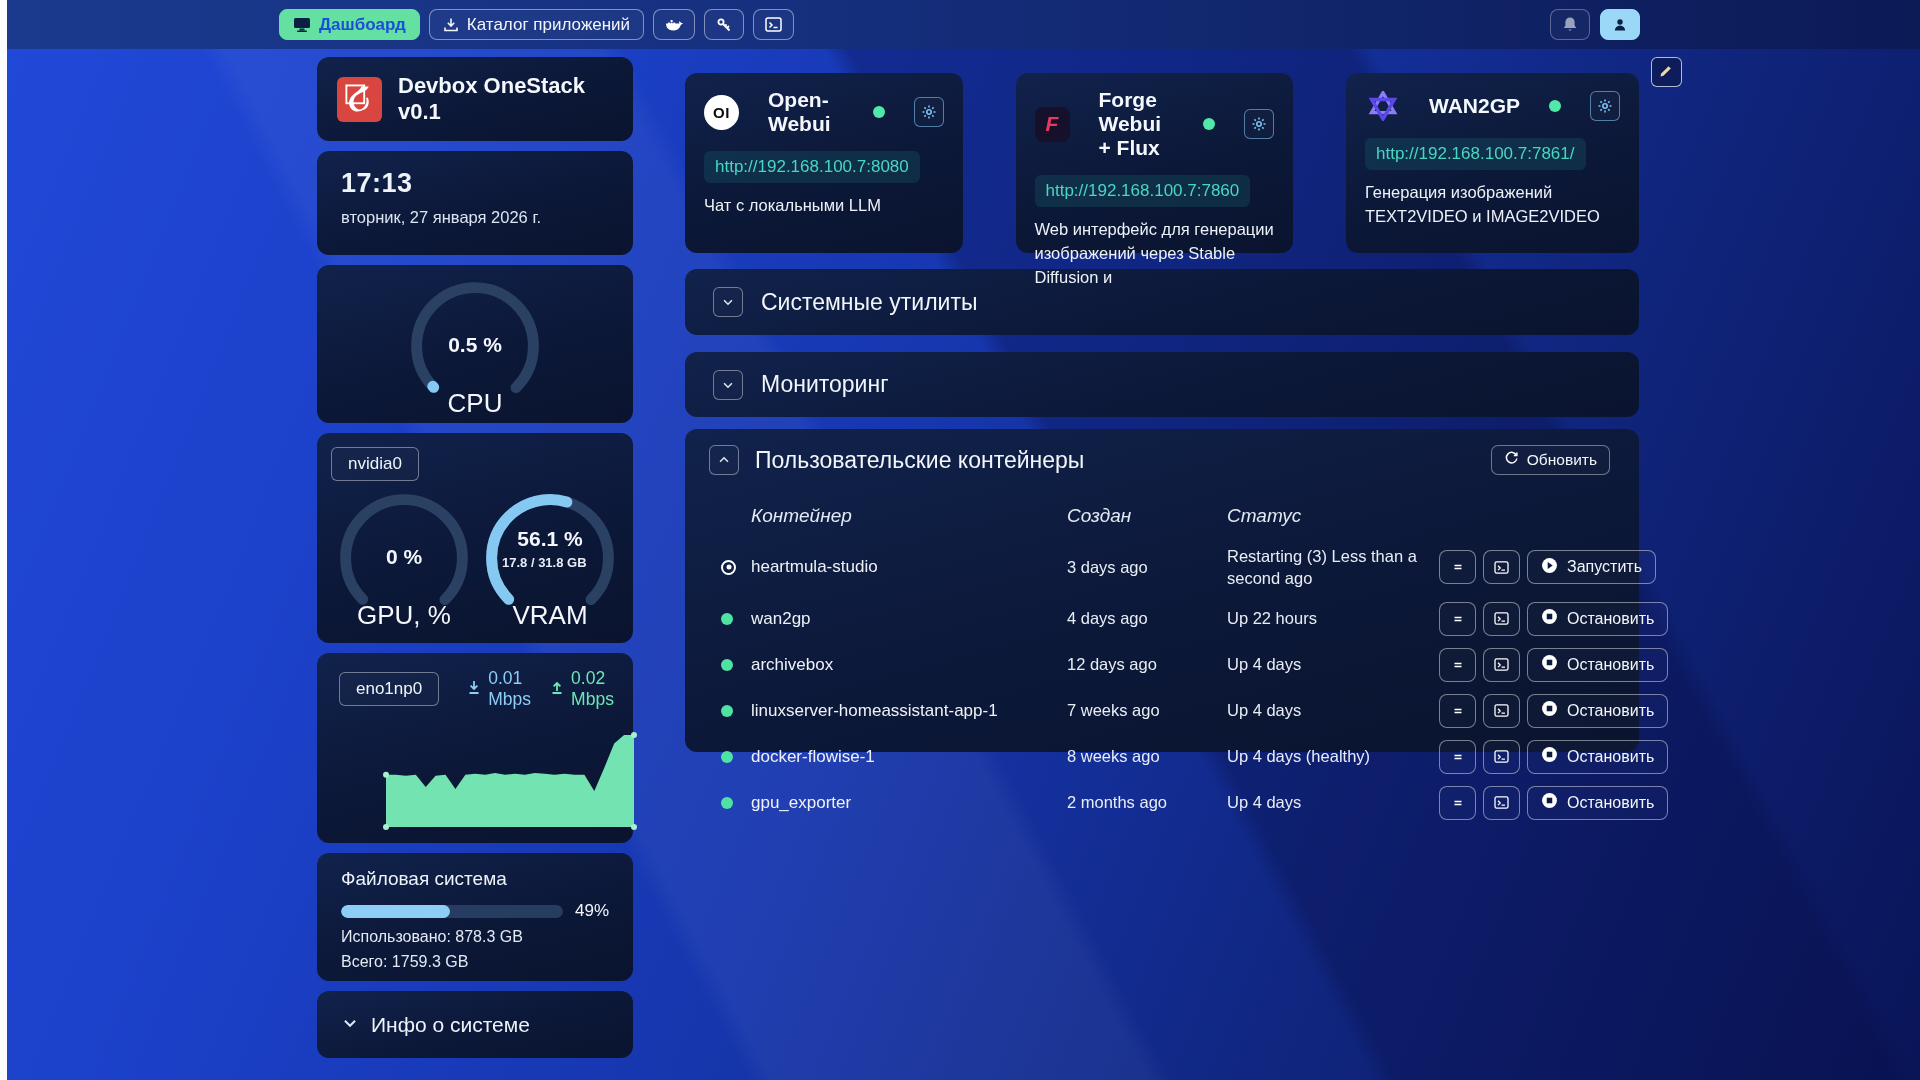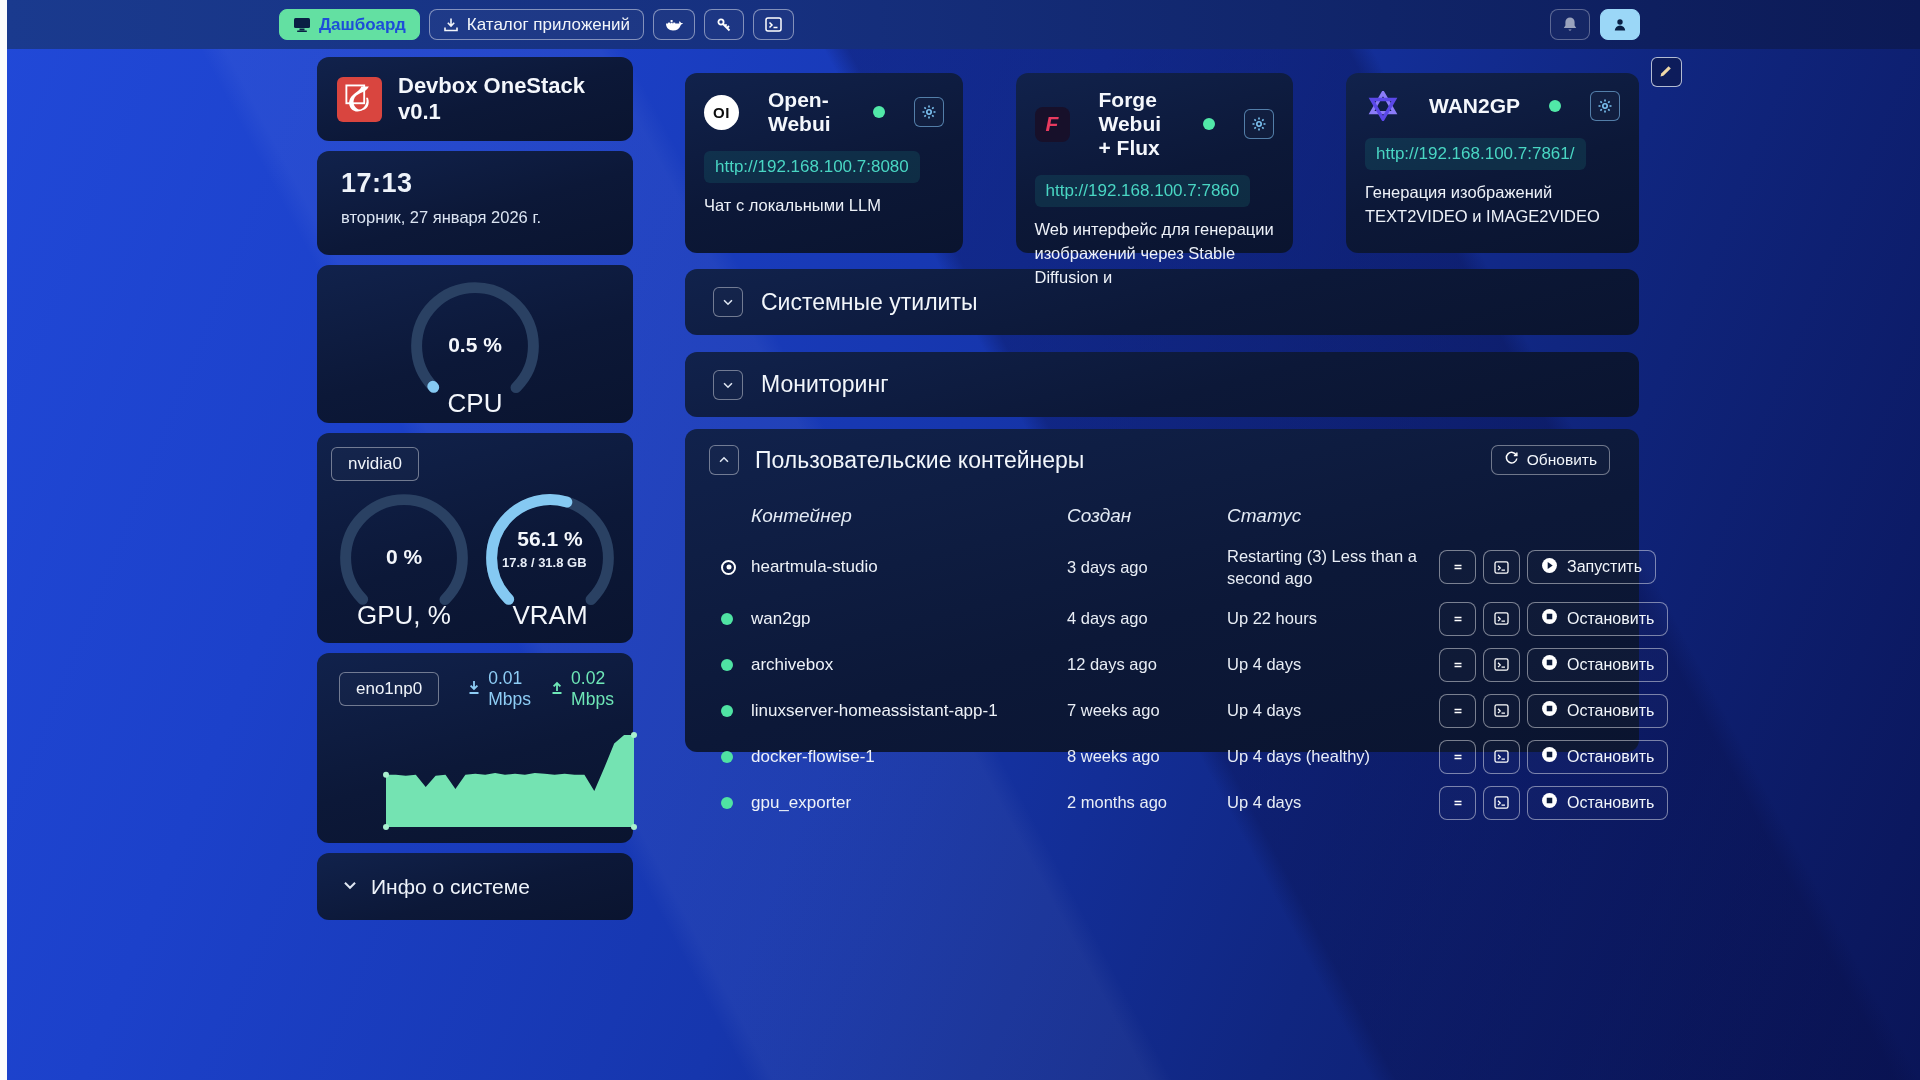--- a/index.html
+++ b/index.html
@@ -285,20 +285,31 @@
       </div>
       <svg class="net-chart" viewBox="0 0 258 108">
           <polygon points="5.0,50.7 14.9,50.7 24.8,51.7 34.8,50.7 44.7,63.1 54.6,51.7 64.5,50.7 74.4,65.0 84.4,50.7 94.3,49.8 104.2,50.7 114.1,48.9 124.0,50.7 134.0,49.8 143.9,50.7 153.8,48.9 163.7,49.8 173.6,50.7 183.6,49.8 193.5,50.7 203.4,50.7 213.3,66.9 223.2,44.1 233.2,19.4 243.1,10.9 253.0,10.9 253,103 5,103" fill="#74e3b2"></polygon>
           <circle cx="5" cy="50.7" r="3" fill="#a9efcf"></circle>
           <circle cx="5" cy="103" r="3" fill="#a9efcf"></circle>
           <circle cx="253" cy="10.9" r="3" fill="#a9efcf"></circle>
           <circle cx="253" cy="103" r="3" fill="#a9efcf"></circle>
         </svg>
     </div>
 
+    <div class="panel fs-card">
+      <div class="fs-title">Файловая система</div>
+      <div class="fs-bar-row">
+        <div class="fs-track">
+          <div class="fs-fill" style="width: 49%;"></div>
+        </div>
+        <span class="fs-pct">49%</span>
+      </div>
+      <div class="fs-line">Использовано: 878.3 GB</div>
+      <div class="fs-line">Всего: 1759.3 GB</div>
+    </div>
 
     <div class="panel info-card">
       <span>
         <svg width="18" height="18" viewBox="0 0 16 16">
             <polyline class="chev" points="3.5,6 8,10.5 12.5,6"></polyline>
           </svg>
       </span>
       <span class="info-title">Инфо о системе</span>
     </div>
   </div>

